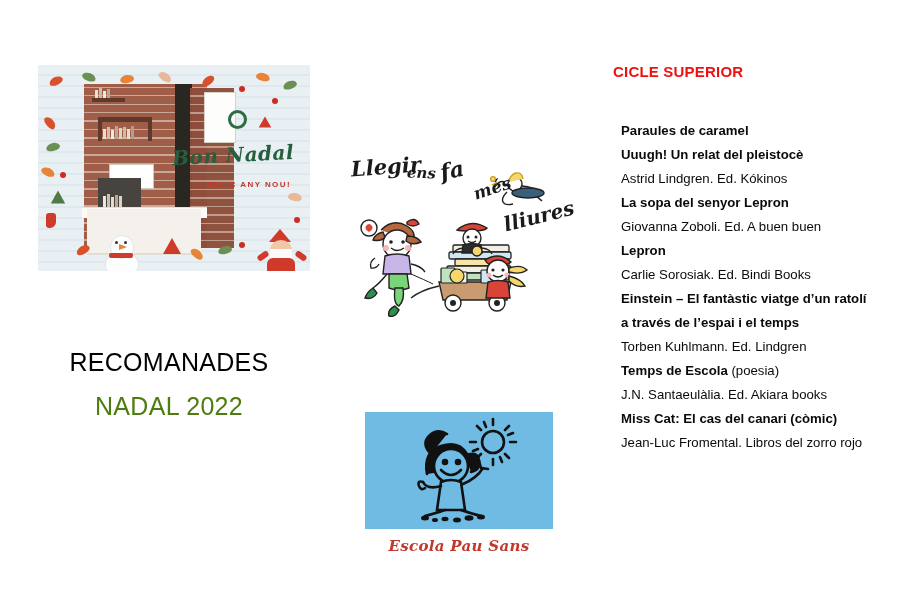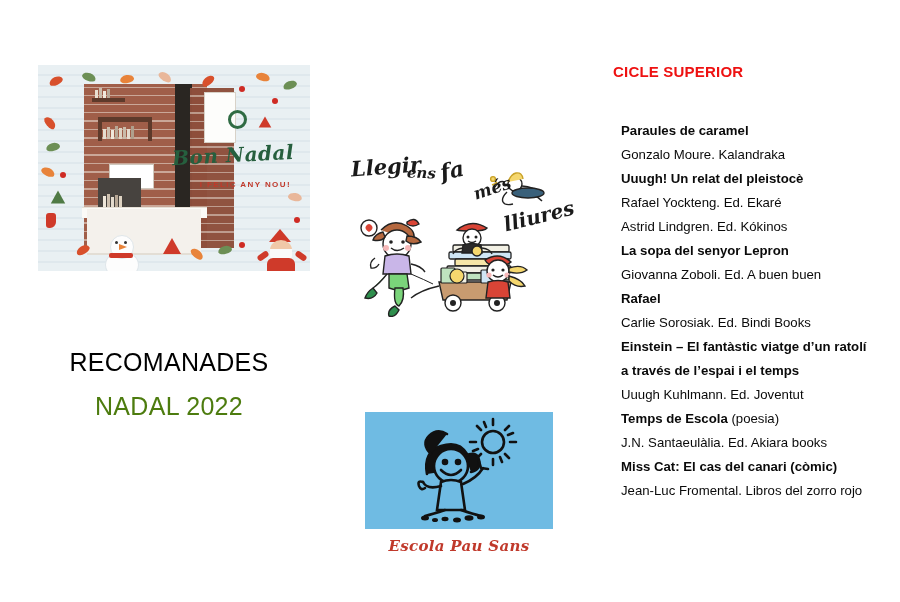--- a/index.html
+++ b/index.html
@@ -554,29 +554,27 @@
         <ellipse cx="116" cy="105" rx="4" ry="2.5"></ellipse>
       </g>
     </svg>
   </div>
   <div id="school-name">Escola Pau Sans</div>
 
   <div id="cicle-heading">CICLE SUPERIOR</div>
 
   <div id="book-list">
       <div class="line"><span class="t">Paraules de caramel</span></div>
-      <div class="line"><span class="a">Gonzalo Moure. Kalandraka</span></div>
       <div class="line"><span class="t">Uuugh! Un relat del pleistocè</span></div>
-      <div class="line"><span class="a">Rafael Yockteng. Ed. Ekaré</span></div>
       <div class="line"><span class="a">Astrid Lindgren. Ed. Kókinos</span></div>
       <div class="line"><span class="t">La sopa del senyor Lepron</span></div>
       <div class="line"><span class="a">Giovanna Zoboli. Ed. A buen buen</span></div>
-      <div class="line"><span class="t">Rafael</span></div>
+      <div class="line"><span class="t">Lepron</span></div>
       <div class="line"><span class="a">Carlie Sorosiak. Ed. Bindi Books</span></div>
       <div class="line"><span class="t">Einstein – El fantàstic viatge d’un ratolí a través de l’espai i el temps</span></div>
-      <div class="line"><span class="a">Uuugh Kuhlmann. Ed. Joventut</span></div>
+      <div class="line"><span class="a">Torben Kuhlmann. Ed. Lindgren</span></div>
       <div class="line"><span class="t">Temps de Escola</span><span class="a"> (poesia)</span></div>
       <div class="line"><span class="a">J.N. Santaeulàlia. Ed. Akiara books</span></div>
       <div class="line"><span class="t">Miss Cat: El cas del canari (còmic)</span></div>
       <div class="line"><span class="a">Jean-Luc Fromental. Libros del zorro rojo</span></div>
     </div>
 
 </div>
 
 </body></html>

